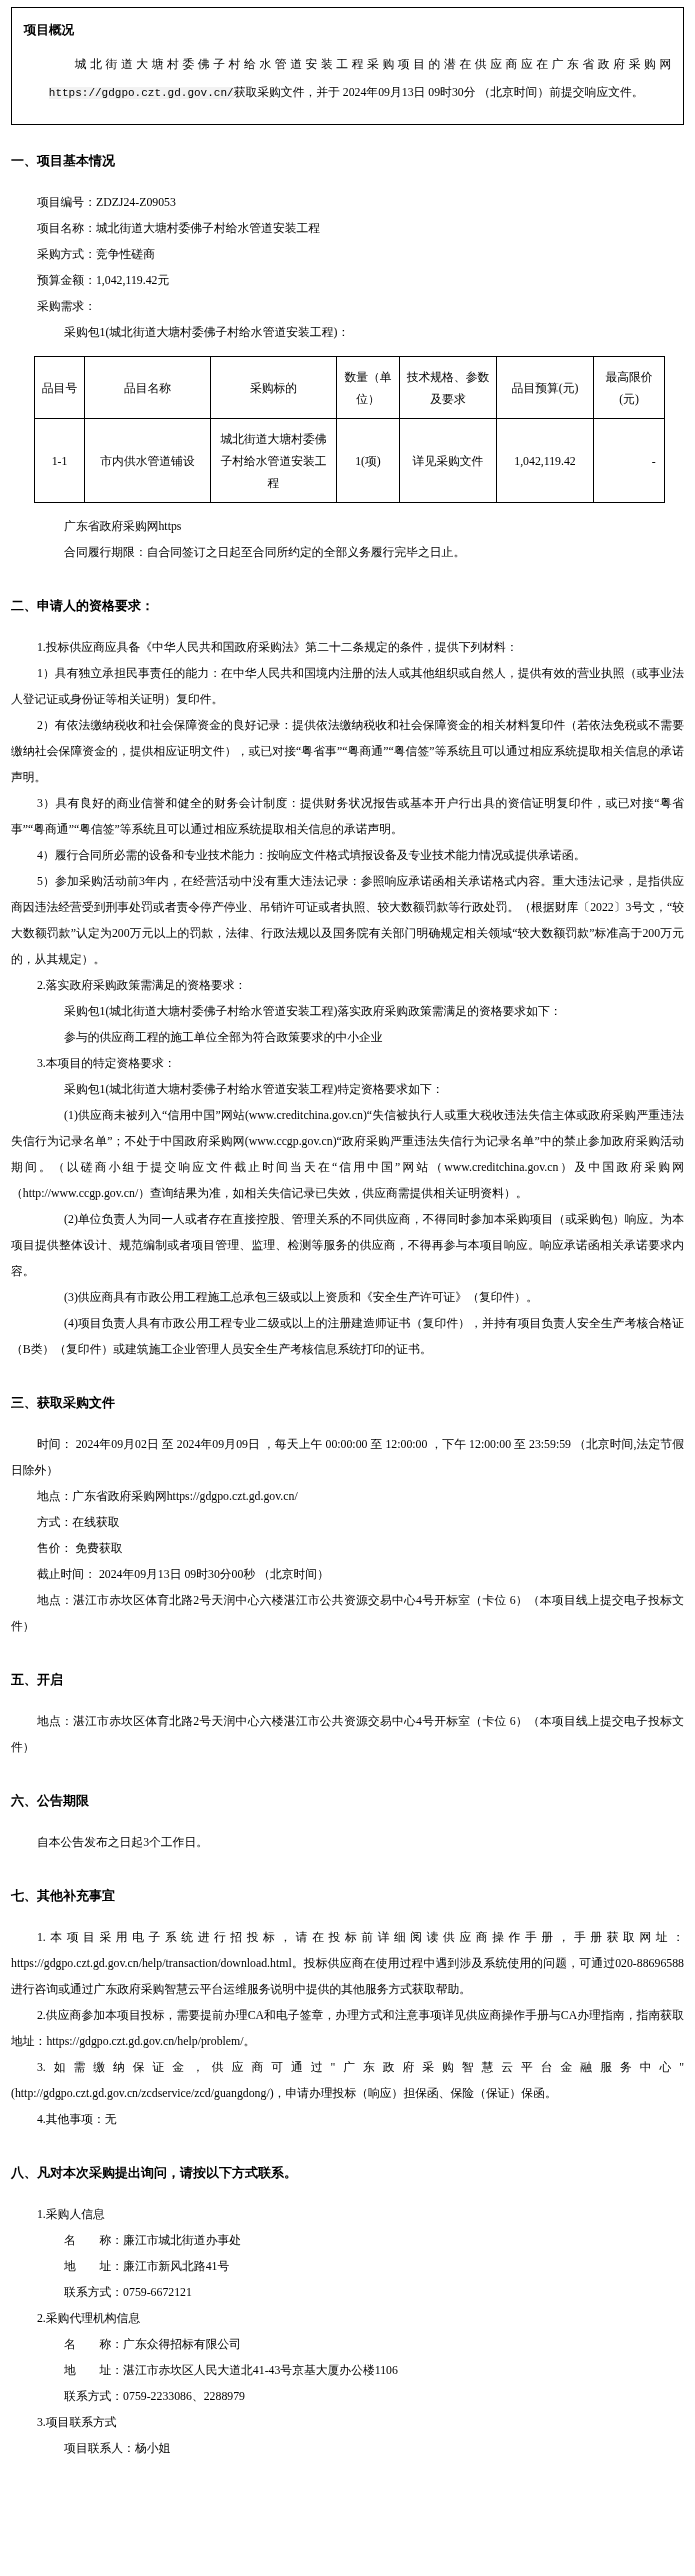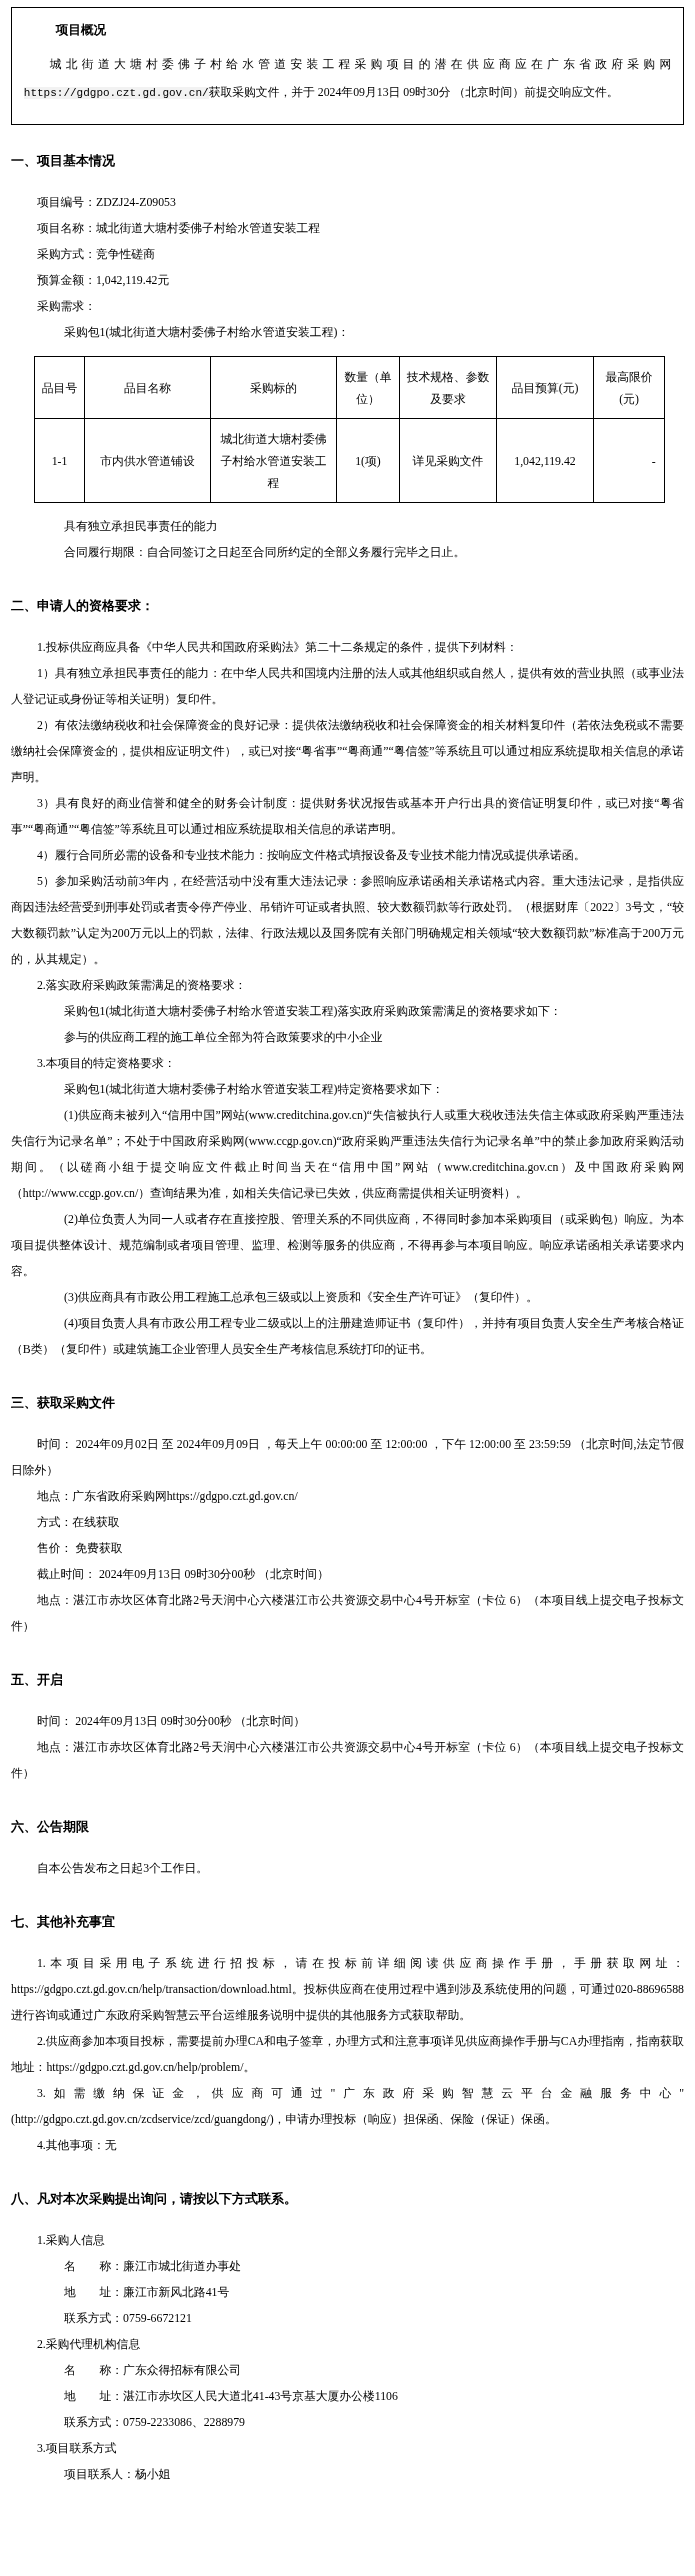--- a/index.html
+++ b/index.html
@@ -10,22 +10,22 @@
     font-size:11.8px;
   }
   .doc { padding:6.7px 11px 0 11px; }
 
   
   .overview-box {
     border:0.8px solid #000;
     padding:13.4px 11.8px 17px 11.8px;
     margin-bottom:27px;
   }
-  .overview-title { font-weight:bold; font-size:12.6px; line-height:18.5px; margin-bottom:10px;margin-left:32px; }
-  .overview-text { line-height:28px; text-indent:2.2em; text-align:justify; }
+  .overview-title { font-weight:bold; font-size:12.6px; line-height:18.5px; margin-bottom:10px; }
+  .overview-text { line-height:28px; text-indent:2.2em; text-align:justify;margin-left:25px; }
   .url-hl { background:#f2f2f2; font-family:"Liberation Mono","DejaVu Sans Mono",monospace; font-size:11px; }
 
   
   .sec { font-size:13px; font-weight:bold; line-height:18.5px; margin:32px 0 18.5px 0; }
   .sec.first { margin-top:0; }
 
   
   p.line { margin:0; line-height:26px; text-align:justify; }
   .p1 { text-indent:2.2em; }
   .p2 { text-indent:4.5em; }
@@ -95,21 +95,21 @@
         <td>市内供水管道铺设</td>
         <td>城北街道大塘村委佛子村给水管道安装工程</td>
         <td>1(项)</td>
         <td>详见采购文件</td>
         <td>1,042,119.42</td>
         <td class="num-right">-</td>
       </tr>
     </tbody>
   </table>
 
-  <p class="line p2">具有独立承担民事责任的能力</p>
+  <p class="line p2">广东省政府采购网https</p>
   <p class="line p2">合同履行期限：自合同签订之日起至合同所约定的全部义务履行完毕之日止。</p>
 
   <div class="sec">二、申请人的资格要求：</div>
   <p class="line p1">1.投标供应商应具备《中华人民共和国政府采购法》第二十二条规定的条件，提供下列材料：</p>
   <p class="line p1">1）具有独立承担民事责任的能力：在中华人民共和国境内注册的法人或其他组织或自然人，提供有效的营业执照（或事业法人登记证或身份证等相关证明）复印件。</p>
   <p class="line p1">2）有依法缴纳税收和社会保障资金的良好记录：提供依法缴纳税收和社会保障资金的相关材料复印件（若依法免税或不需要缴纳社会保障资金的，提供相应证明文件），或已对接“粤省事”“粤商通”“粤信签”等系统且可以通过相应系统提取相关信息的承诺声明。</p>
   <p class="line p1">3）具有良好的商业信誉和健全的财务会计制度：提供财务状况报告或基本开户行出具的资信证明复印件，或已对接“粤省事”“粤商通”“粤信签”等系统且可以通过相应系统提取相关信息的承诺声明。</p>
   <p class="line p1">4）履行合同所必需的设备和专业技术能力：按响应文件格式填报设备及专业技术能力情况或提供承诺函。</p>
   <p class="line p1">5）参加采购活动前3年内，在经营活动中没有重大违法记录：参照响应承诺函相关承诺格式内容。重大违法记录，是指供应商因违法经营受到刑事处罚或者责令停产停业、吊销许可证或者执照、较大数额罚款等行政处罚。（根据财库〔2022〕3号文，“较大数额罚款”认定为200万元以上的罚款，法律、行政法规以及国务院有关部门明确规定相关领域“较大数额罚款”标准高于200万元的，从其规定）。</p>
   <p class="line p1">2.落实政府采购政策需满足的资格要求：</p>
@@ -125,21 +125,20 @@
   <div class="sec">三、获取采购文件</div>
   <p class="line p1">时间： 2024年09月02日 至 2024年09月09日 ，每天上午 00:00:00 至 12:00:00 ，下午 12:00:00 至 23:59:59 （北京时间,法定节假日除外）</p>
   <p class="line p1">地点：广东省政府采购网https://gdgpo.czt.gd.gov.cn/</p>
   <p class="line p1">方式：在线获取</p>
   <p class="line p1">售价： 免费获取</p>
 
   <p class="line p1">截止时间： 2024年09月13日 09时30分00秒 （北京时间）</p>
   <p class="line p1">地点：湛江市赤坎区体育北路2号天润中心六楼湛江市公共资源交易中心4号开标室（卡位 6）（本项目线上提交电子投标文件）</p>
 
   <div class="sec">五、开启</div>
-  <p class="line p1">时间： 2024年09月13日 09时30分00秒 （北京时间）</p>
   <p class="line p1">地点：湛江市赤坎区体育北路2号天润中心六楼湛江市公共资源交易中心4号开标室（卡位 6）（本项目线上提交电子投标文件）</p>
 
   <div class="sec">六、公告期限</div>
   <p class="line p1">自本公告发布之日起3个工作日。</p>
 
   <div class="sec">七、其他补充事宜</div>
   <p class="line p1">1.本项目采用电子系统进行招投标，请在投标前详细阅读供应商操作手册，手册获取网址：https://gdgpo.czt.gd.gov.cn/help/transaction/download.html。投标供应商在使用过程中遇到涉及系统使用的问题，可通过020-88696588进行咨询或通过广东政府采购智慧云平台运维服务说明中提供的其他服务方式获取帮助。</p>
   <p class="line p1">2.供应商参加本项目投标，需要提前办理CA和电子签章，办理方式和注意事项详见供应商操作手册与CA办理指南，指南获取地址：https://gdgpo.czt.gd.gov.cn/help/problem/。</p>
   <p class="line p1">3.如需缴纳保证金，供应商可通过"广东政府采购智慧云平台金融服务中心"(http://gdgpo.czt.gd.gov.cn/zcdservice/zcd/guangdong/)，申请办理投标（响应）担保函、保险（保证）保函。</p>
   <p class="line p1">4.其他事项：无</p>

